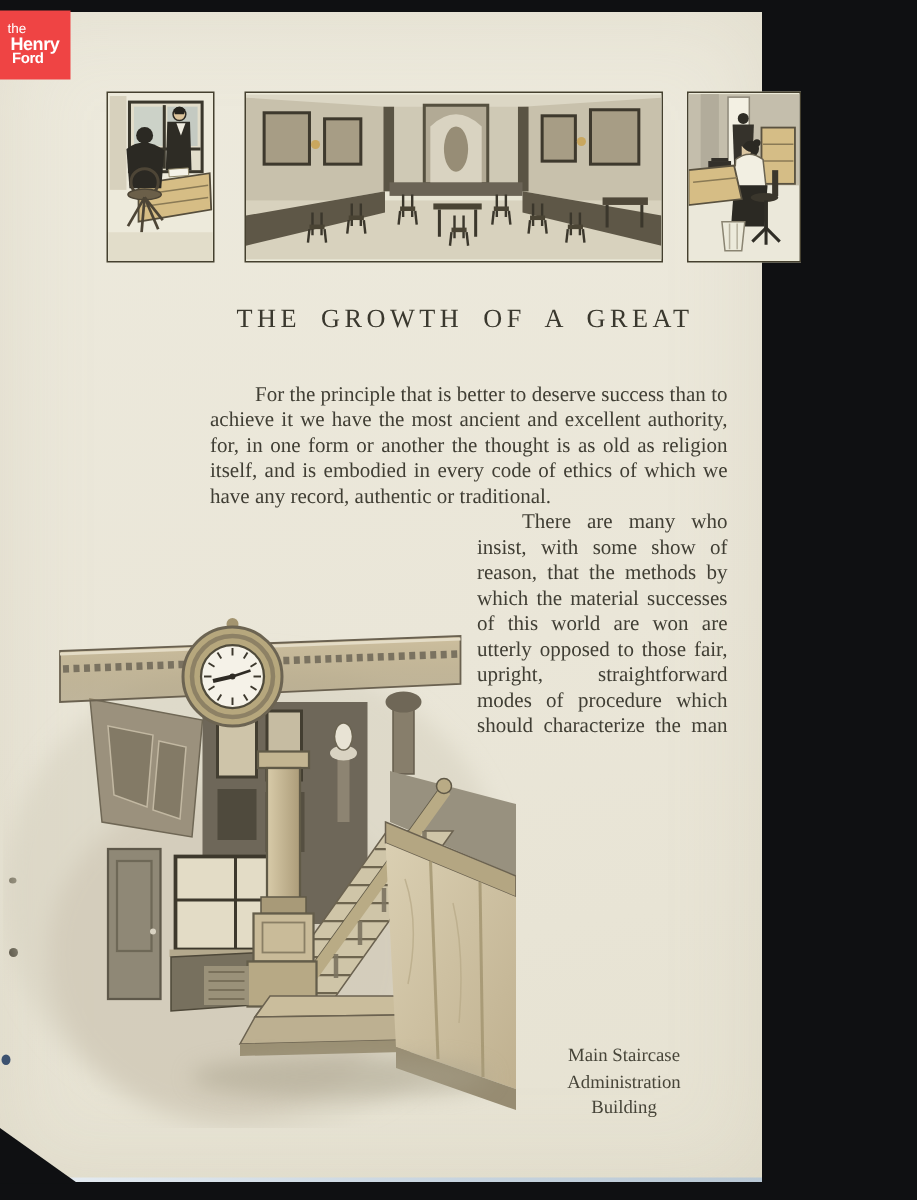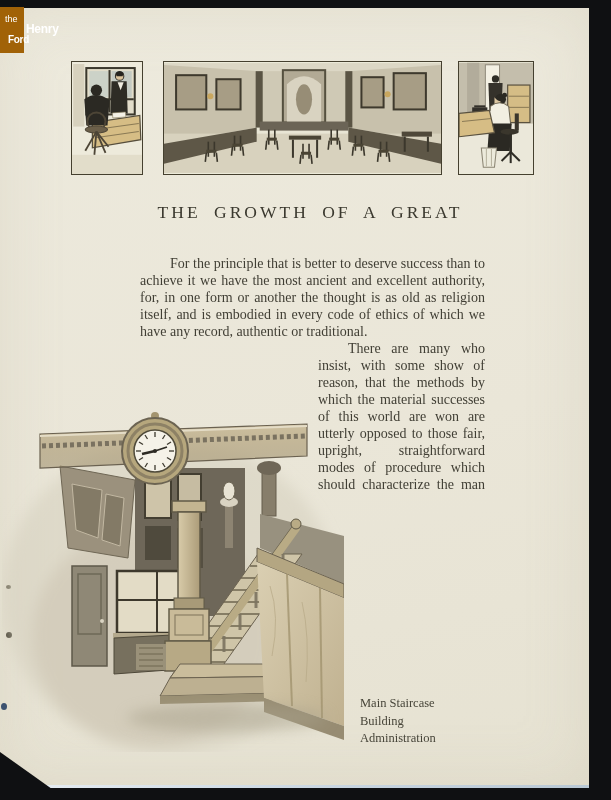--- a/index.html
+++ b/index.html
@@ -1,50 +1,50 @@
 <!DOCTYPE html>
 <html><head>
 <meta charset="utf-8">
 <style>
   html,body{margin:0;padding:0;}
   body{width:611px;height:800px;overflow:hidden;background:#0f1012;font-family:"Liberation Serif",serif;}
   .stage{position:relative;width:611px;height:800px;background:#0f1012;}
   
-  .page{position:absolute;left:0;top:8px;width:589px;height:780px;
+  .page{position:absolute;left:0;top:8px;width:508px;height:780px;
         background:linear-gradient(170deg,#edeadd 0%,#eae6d8 55%,#e6e2d2 100%);
         box-shadow:inset 0 0 60px rgba(190,182,160,.25);}
   .page-edge{position:absolute;left:0;bottom:0;width:100%;height:3px;
         background:linear-gradient(90deg,#e8eef3,#c7d4df 60%,#b9c8d4);}
   .corner-wedge{position:absolute;left:0;top:752px;width:52px;height:37px;background:#0f1012;
         clip-path:polygon(0 0,100% 100%,0 100%);}
   .hole{position:absolute;border-radius:50%;}
   
-  .logo{position:absolute;left:0;top:7px;width:24px;height:46px;background:#a16207;
+  .logo{position:absolute;left:0;top:7px;width:47px;height:46px;background:#ef4444;
         font-family:"Liberation Sans",sans-serif;color:#fff;}
   .logo span{position:absolute;line-height:1;}
   .logo .l-the{left:5px;top:8px;font-size:9px;font-weight:400;}
-  .logo .l-henry{left:26px;top:16px;font-size:12px;font-weight:700;letter-spacing:-.3px;}
+  .logo .l-henry{left:7px;top:16px;font-size:12px;font-weight:700;letter-spacing:-.3px;}
   .logo .l-ford{left:8px;top:28px;font-size:10px;font-weight:700;letter-spacing:-.3px;}
   
   .thumb{position:absolute;top:53px;height:114px;border:1.5px solid #45402f;background:#ecead9;
         box-sizing:border-box;overflow:hidden;}
   .thumb svg{display:block;width:100%;height:100%;}
   .t-left{left:71px;width:72px;}
   .t-center{left:163px;width:279px;}
   .t-right{left:458px;width:76px;}
   
   .title{position:absolute;left:95px;top:191px;width:430px;text-align:center;
         color:#3a382e;font-size:17.5px;letter-spacing:3px;line-height:27px;word-spacing:6px;}
   
   .body-text{position:absolute;left:140px;top:247px;width:345px;font-size:14px;line-height:17px;
         text-align:justify;color:#403e34;}
   .body-text p{margin:0;text-indent:30px;}
   .wrap-spacer{float:left;width:178px;height:90px;margin-top:51px;}
   
-  .caption{position:absolute;left:360px;top:687px;width:112px;text-align:left;
+  .caption{position:absolute;left:360px;top:687px;width:112px;text-align:center;
         font-size:12.5px;line-height:17.5px;color:#474539;}
   
   .main-illo{position:absolute;left:2px;top:398px;width:342px;height:346px;}
 </style>
 </head>
 <body>
 
 <div class="stage">
   <div class="page">
     <div class="page-edge"></div>
@@ -351,22 +351,22 @@
         <line x1="318" y1="182" x2="320" y2="312" stroke="#a2946f" stroke-width="2" opacity=".8"></line>
         <path d="M268 180 q10 30 2 70 M300 196 q8 34 4 80" stroke="#b9ab8a" stroke-width="1" fill="none" opacity=".8"></path>
         <polygon points="262,292 342,320 342,334 262,306" fill="#978c72"></polygon>
       </g>
 
       <ellipse cx="225" cy="312" rx="100" ry="14" fill="#a9a28c" opacity=".5" filter="url(#soft)"></ellipse>
     </svg>
 
     <div class="caption">
       <div>Main Staircase</div>
+      <div>Administration</div>
       <div>Building</div>
-      <div>Administration</div>
     </div>
   </div>
 
   <div class="corner-wedge"></div>
 
   <div class="logo">
     <span class="l-the">the</span>
     <span class="l-henry">Henry</span>
     <span class="l-ford">Ford</span>
   </div>

